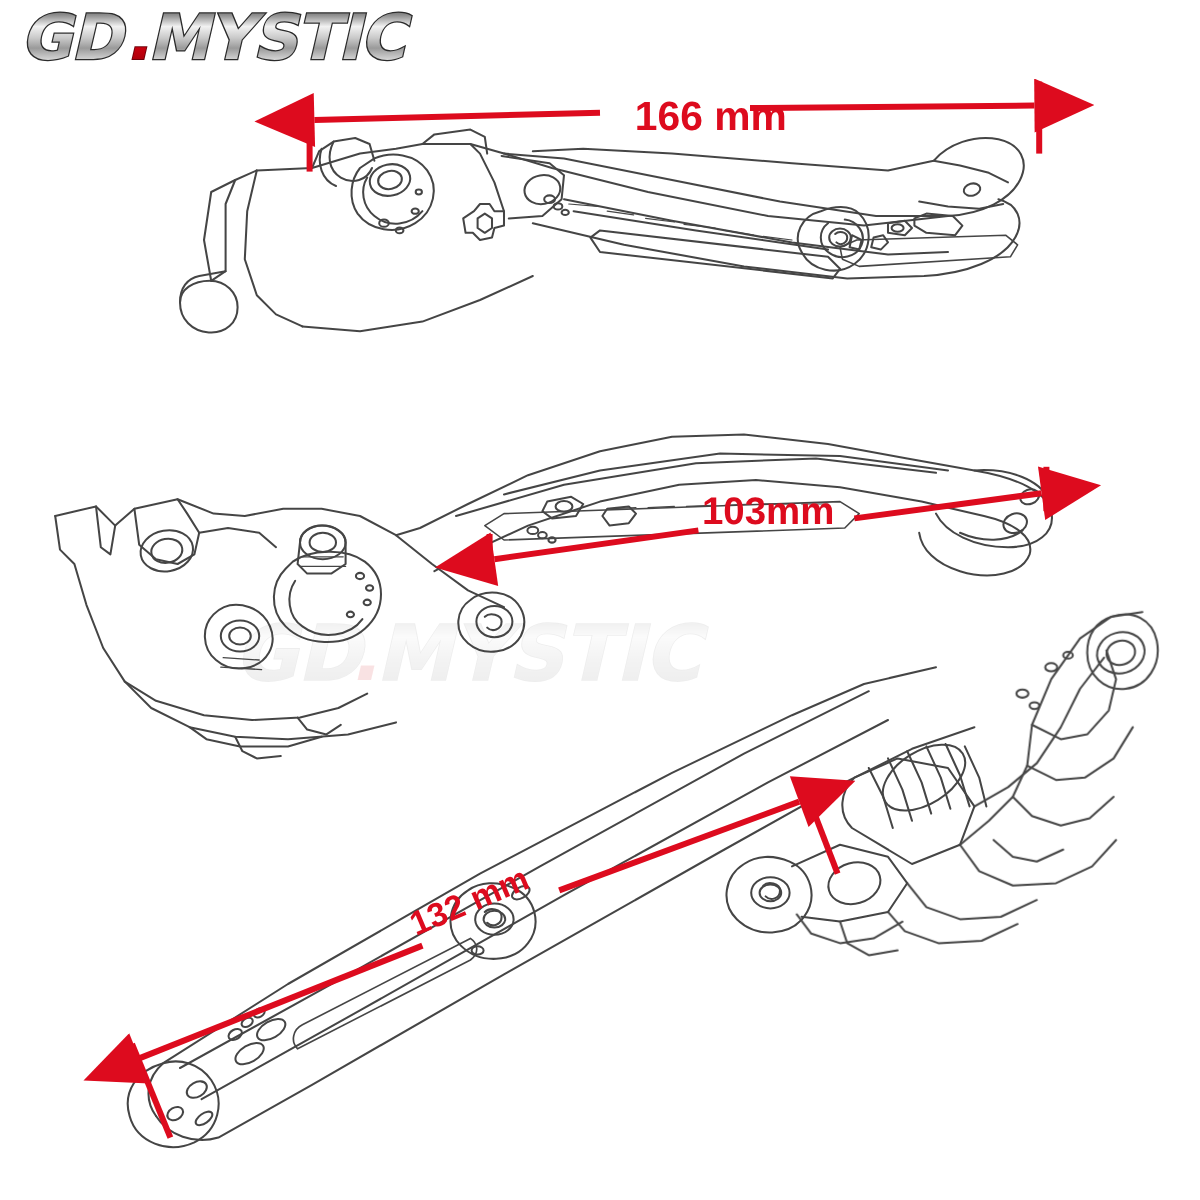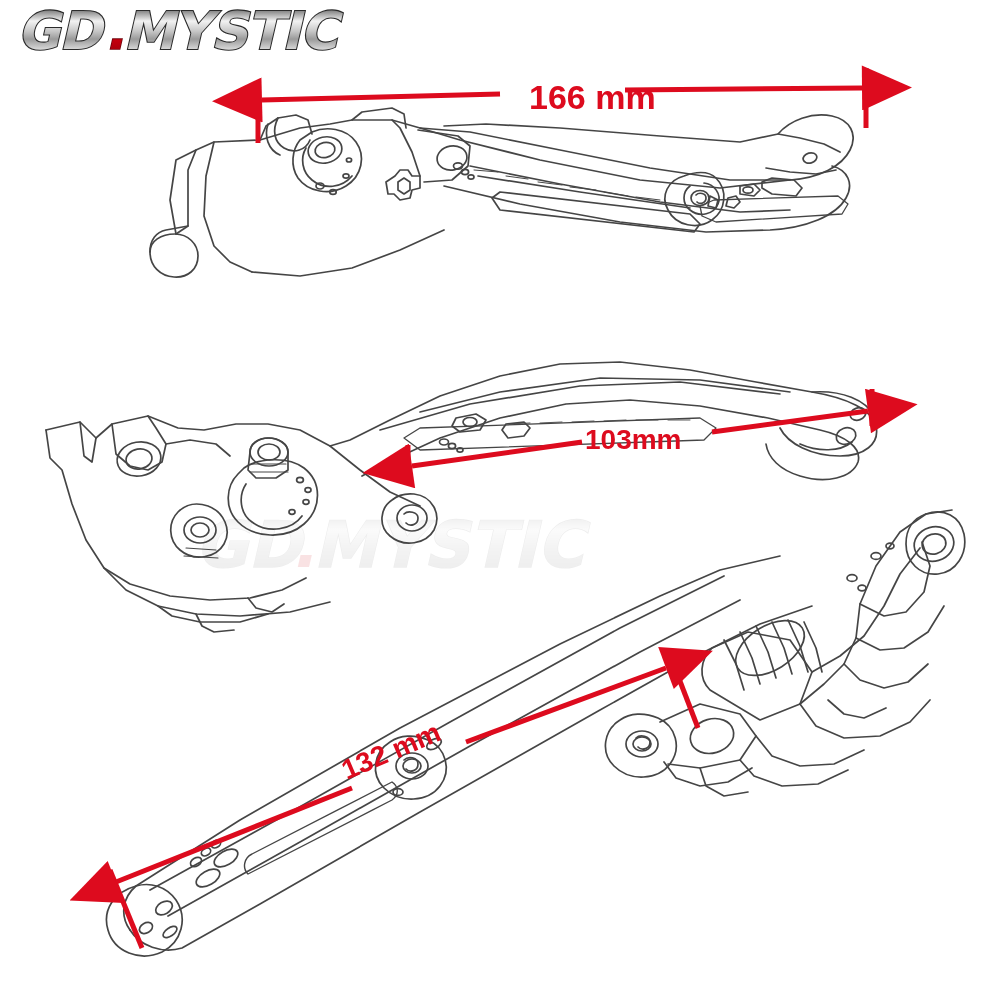--- a/index.html
+++ b/index.html
@@ -39,21 +39,21 @@
   .dim-label{
     position:absolute;
     color:#DD0B1E;
     font-weight:bold;
     font-family:"Liberation Sans", sans-serif;
     white-space:nowrap;
     letter-spacing:0px;
     z-index:35;
   }
   #label-166{left:505px;top:78px;font-size:34px;margin-left:24px;}
-  #label-103{left:585px;top:424px;font-size:28px;}
+  #label-103{left:585px;top:408px;font-size:32px;}
   #label-132{left:337px;top:757px;font-size:28px;transform:rotate(-23deg);transform-origin:left top;}
 </style>
 </head>
 <body>
 
 <div id="stage">
 
   <div class="brand">
     <svg width="400" height="62" viewBox="0 0 400 62" xmlns="http://www.w3.org/2000/svg">
       <defs>

